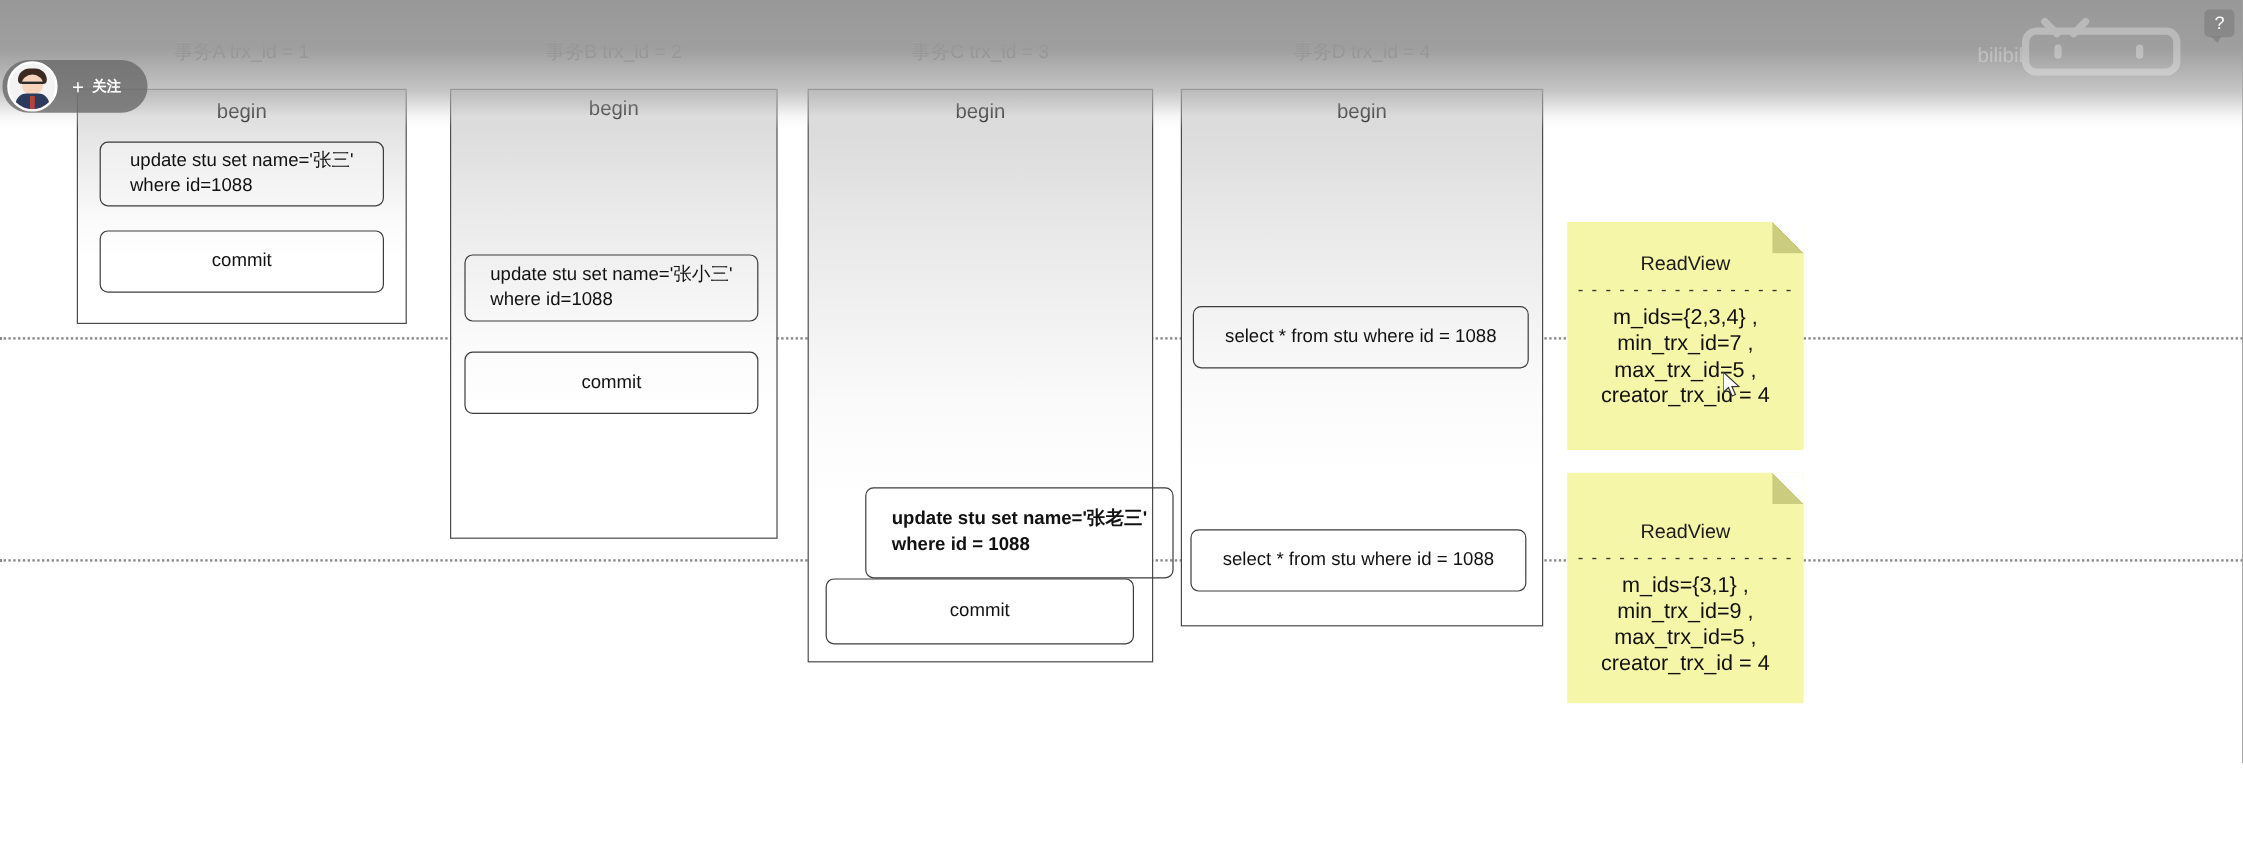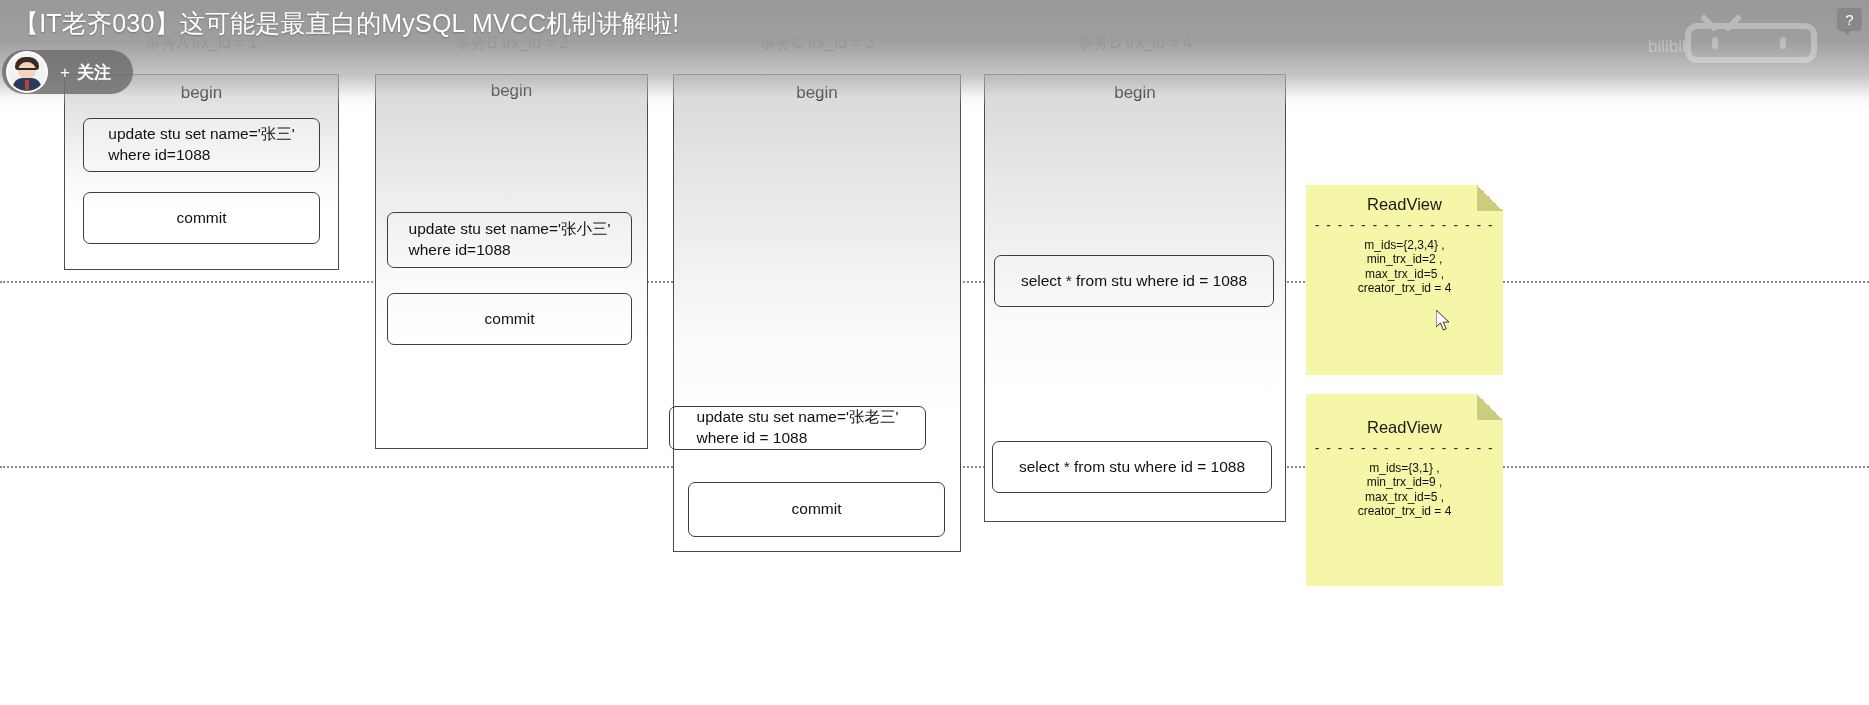--- a/index.html
+++ b/index.html
@@ -99,21 +99,21 @@
     background: #b4433c;
   }
   #follow-plus {
     color: #fff;
     font-size: 17px;
     margin-left: 12px;
     line-height: 1;
   }
   #follow-label {
     color: #fff;
-    font-size: 17px;
+    font-size: 12px;
     font-weight: bold;
     margin-left: 7px;
     white-space: nowrap;
   }
   
   #watermark {
     position: absolute;
     right: 13px;
     top: 8px;
     width: 210px;
@@ -190,21 +190,21 @@
     left: 0;
     width: 1869px;
     height: 0;
     border-top: 2px dotted #8a8a8a;
   }
   
   .sticky {
     position: absolute;
     background: #f6f6a8;
     box-sizing: border-box;
-    padding-top: 10px;
+    padding-top: 26px;
   }
   .sticky .fold {
     position: absolute;
     right: 0;
     top: 0;
     width: 26px;
     height: 26px;
     background: linear-gradient(225deg, #ffffff 0%, #ffffff 50%, #cccc7e 50%, #cccc7e 100%);
   }
   .sticky .sticky-title {
@@ -216,21 +216,21 @@
   .sticky .sticky-sep {
     text-align: center;
     font-size: 14px;
     color: #333;
     letter-spacing: 1.5px;
     line-height: .9;
     margin-bottom: 6px;
   }
   .sticky .sticky-lines {
     text-align: center;
-    font-size: 12px;
+    font-size: 18px;
     color: #111;
     line-height: 1.22;
   }
   .sticky .sticky-lines div { white-space: nowrap; }
   
   #cursor {
     position: absolute;
     width: 16px;
     height: 22px;
     pointer-events: none;
@@ -259,38 +259,38 @@
       <div class="txn-begin" style="top:6px;">begin</div>
     </div>
     <div class="stmt-box" style="left:387px; top:212px; width:245px; height:56px; white-space:pre-line;">update stu set name='张小三'
 where id=1088</div>
     <div class="stmt-box" style="left:387px; top:293px; width:245px; height:52px;">commit</div>
 
     <div class="col-header" style="left:673px; top:33px; width:288px;">事务C trx_id = 3</div>
     <div class="txn-col" style="left:673px; top:74px; width:288px; height:478px;">
       <div class="txn-begin" style="top:8px;">begin</div>
     </div>
-    <div class="stmt-box" style="left:669px; top:406px; width:257px; height:44px; white-space:pre-line;">update stu set name='张老三'
+    <div class="stmt-box" style="left:721px; top:406px; width:257px; height:76px; white-space:pre-line;font-weight:bold;">update stu set name='张老三'
 where id = 1088</div>
     <div class="stmt-box" style="left:688px; top:482px; width:257px; height:55px;">commit</div>
 
     <div class="col-header" style="left:984px; top:33px; width:302px;">事务D trx_id = 4</div>
     <div class="txn-col" style="left:984px; top:74px; width:302px; height:448px;">
       <div class="txn-begin" style="top:8px;">begin</div>
     </div>
     <div class="stmt-box" style="left:994px; top:255px; width:280px; height:52px;">select * from stu where id = 1088</div>
     <div class="stmt-box" style="left:992px; top:441px; width:280px; height:52px;">select * from stu where id = 1088</div>
 
     <div class="sticky" style="left:1306px; top:185px; width:197px; height:190px;">
       <div class="fold"></div>
       <div class="sticky-title">ReadView</div>
       <div class="sticky-sep">- - - - - - - - - - - - - - - -</div>
       <div class="sticky-lines">
         <div>m_ids={2,3,4}  ,</div>
-        <div>min_trx_id=2   ,</div>
+        <div>min_trx_id=7   ,</div>
         <div>max_trx_id=5   ,</div>
         <div>creator_trx_id = 4</div>
       </div>
     </div>
 
     <div class="sticky" style="left:1306px; top:394px; width:197px; height:192px;">
       <div class="fold"></div>
       <div class="sticky-title" style="margin-top:14px;">ReadView</div>
       <div class="sticky-sep">- - - - - - - - - - - - - - - -</div>
       <div class="sticky-lines">
@@ -313,21 +313,20 @@
       <path d="M58 10 l10 10 M92 10 l-10 10" stroke="#ffffff" stroke-width="6" fill="none" stroke-linecap="round"></path>
       <rect x="42" y="18" width="126" height="34" rx="9" fill="none" stroke="#ffffff" stroke-width="6"></rect>
       <rect x="66" y="29" width="6" height="12" rx="3"></rect>
       <rect x="134" y="29" width="6" height="12" rx="3"></rect>
       <text x="2" y="44" font-family="'Liberation Sans', sans-serif" font-size="17" fill="#ffffff">bilibili</text>
     </g>
   </svg>
 
   <div id="help-badge">?</div>
 
-  <div id="video-title">【IT老齐030】这可能是最直白的MySQL MVCC机制讲解啦!</div>
 
   <div id="follow-pill">
     <div id="avatar">
       <div class="hair"></div>
       <div class="face"></div>
       <div class="glasses"></div>
       <div class="body"></div>
       <div class="tie"></div>
     </div>
     <span id="follow-plus">+</span>

